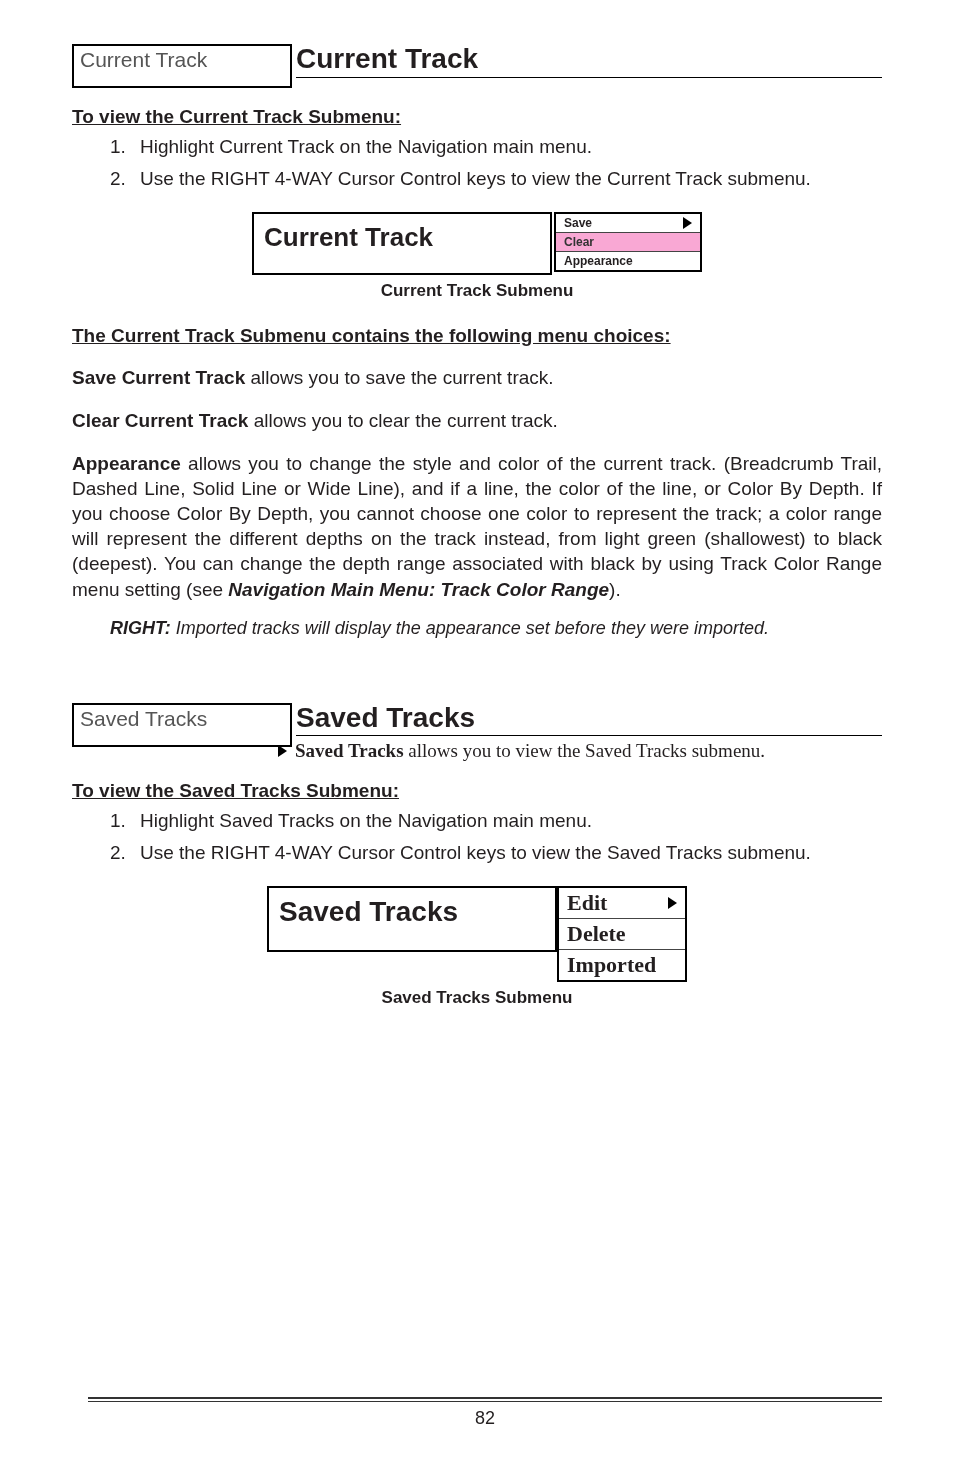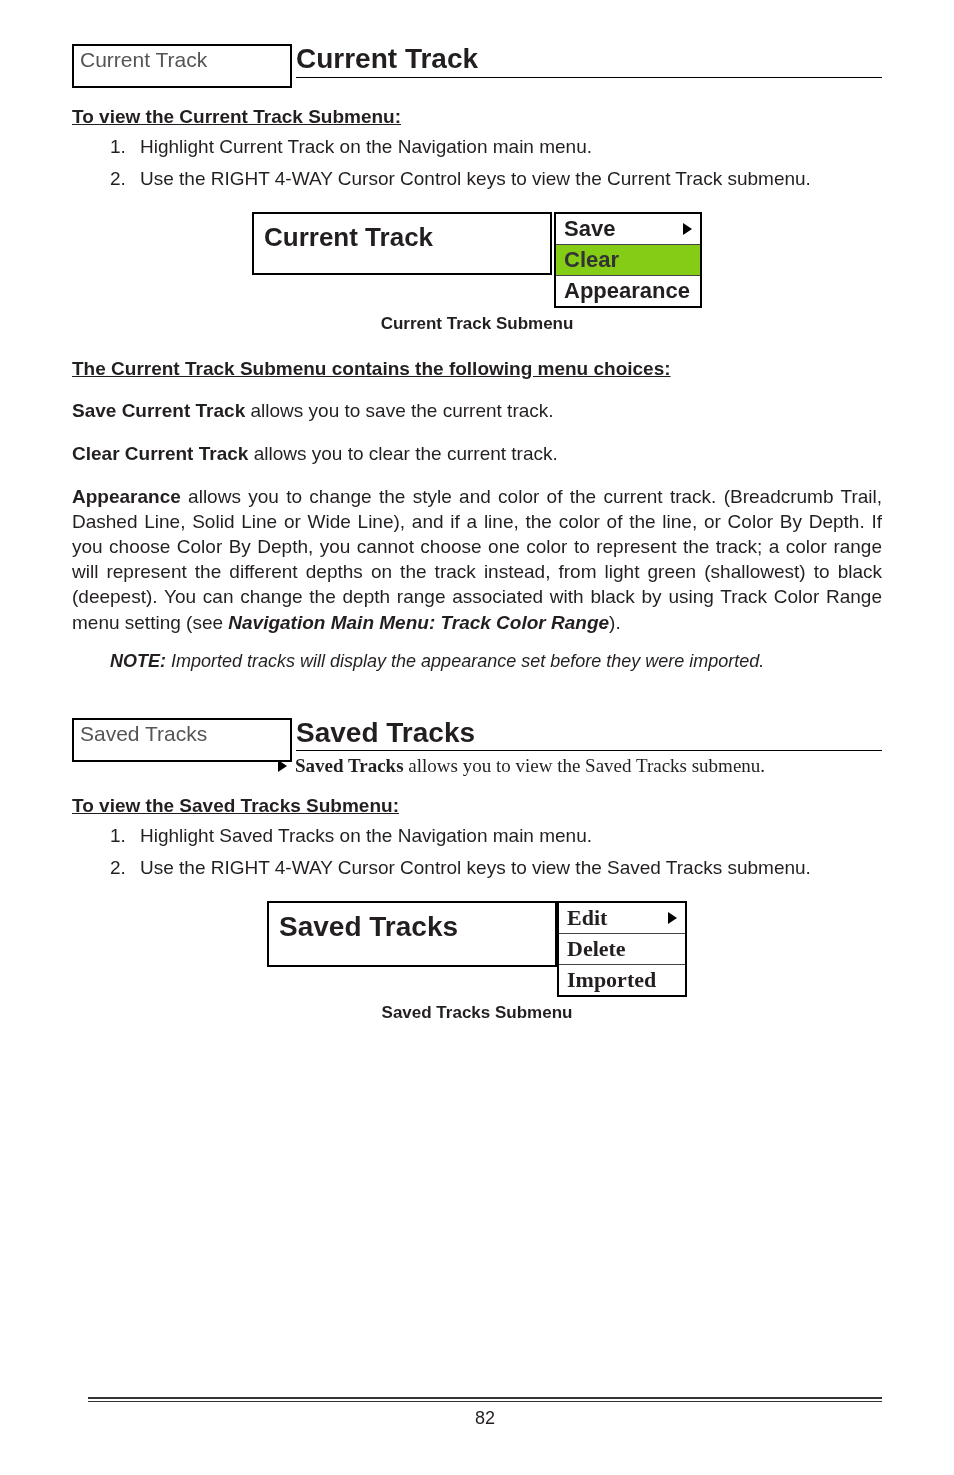--- a/index.html
+++ b/index.html
@@ -86,32 +86,32 @@
     font-weight: 700;
     font-size: 26px;
     padding: 8px 12px 20px 10px;
     width: 300px;
     margin-right: 0;
   }
   .submenu-list {
     border: 2px solid #000;
     font-family: Arial, sans-serif;
     font-weight: 700;
-    font-size: 22px;
+    font-size: 12px;
     min-width: 148px;
   }
   .submenu-list .row {
     border-bottom: 1.5px solid #444;
     padding: 2px 8px;
     display: flex;
     justify-content: space-between;
     align-items: center;
   }
   .submenu-list .row:last-child { border-bottom: none; }
-  .submenu-list .row.shaded { background: #84cc16; color: #333; }
+  .submenu-list .row.shaded { background: #f9a8d4; color: #333; }
   .submenu-caption {
     text-align: center;
     font-family: "Helvetica Neue Condensed", "Arial Narrow", Helvetica, sans-serif;
     font-stretch: condensed;
     font-weight: 700;
     font-size: 17px;
     margin-top: 6px;
   }
 
   .body-text {
@@ -125,21 +125,21 @@
   .note {
     font-family: "Helvetica Neue Condensed", "Arial Narrow", Helvetica, sans-serif;
     font-stretch: condensed;
     font-style: italic;
     font-size: 18px;
     margin: 16px 0 0 38px;
   }
   .note .label { font-weight: 700; }
 
   
-  .section2 { margin-top: 46px; }
+  .section2 { margin-top: 64px; }
 
   .bottom-submenu-list {
     border: 2px solid #000;
     font-family: Liberation Serif, serif;
     font-weight: 700;
     font-size: 22px;
     min-width: 130px;
   }
   .bottom-submenu-list .row {
     border-bottom: 1.5px solid #444;
@@ -235,21 +235,21 @@
 
 <div class="body-text">
   <span class="bold">Clear Current Track</span><span> allows you to clear the current track.</span>
 </div>
 
 <div class="body-text">
   <span class="bold">Appearance</span><span> allows you to change the style and color of the current track. (Breadcrumb Trail, Dashed Line, Solid Line or Wide Line), and if a line, the color of the line, or Color By Depth. If you choose Color By Depth, you cannot choose one color to represent the track; a color range will represent the different depths on the track instead, from light green (shallowest) to black (deepest). You can change the depth range associated with black by using Track Color Range menu setting (see </span><span class="bold" style="font-style:italic;">Navigation Main Menu: Track Color Range</span><span>).</span>
 </div>
 
 <div class="note">
-  <span class="label">NOTE:</span><span> Imported tracks will display the appearance set before they were imported.</span>
+  <span class="label">RIGHT:</span><span> Imported tracks will display the appearance set before they were imported.</span>
 </div>
 
 <div class="section2">
   <div class="title-row">
     <div class="menu-box first-menu-box">
       <span>Saved Tracks</span>
     </div>
     <div class="title-right">
       <span class="section-title">Saved Tracks</span>
       <hr class="title-rule">

